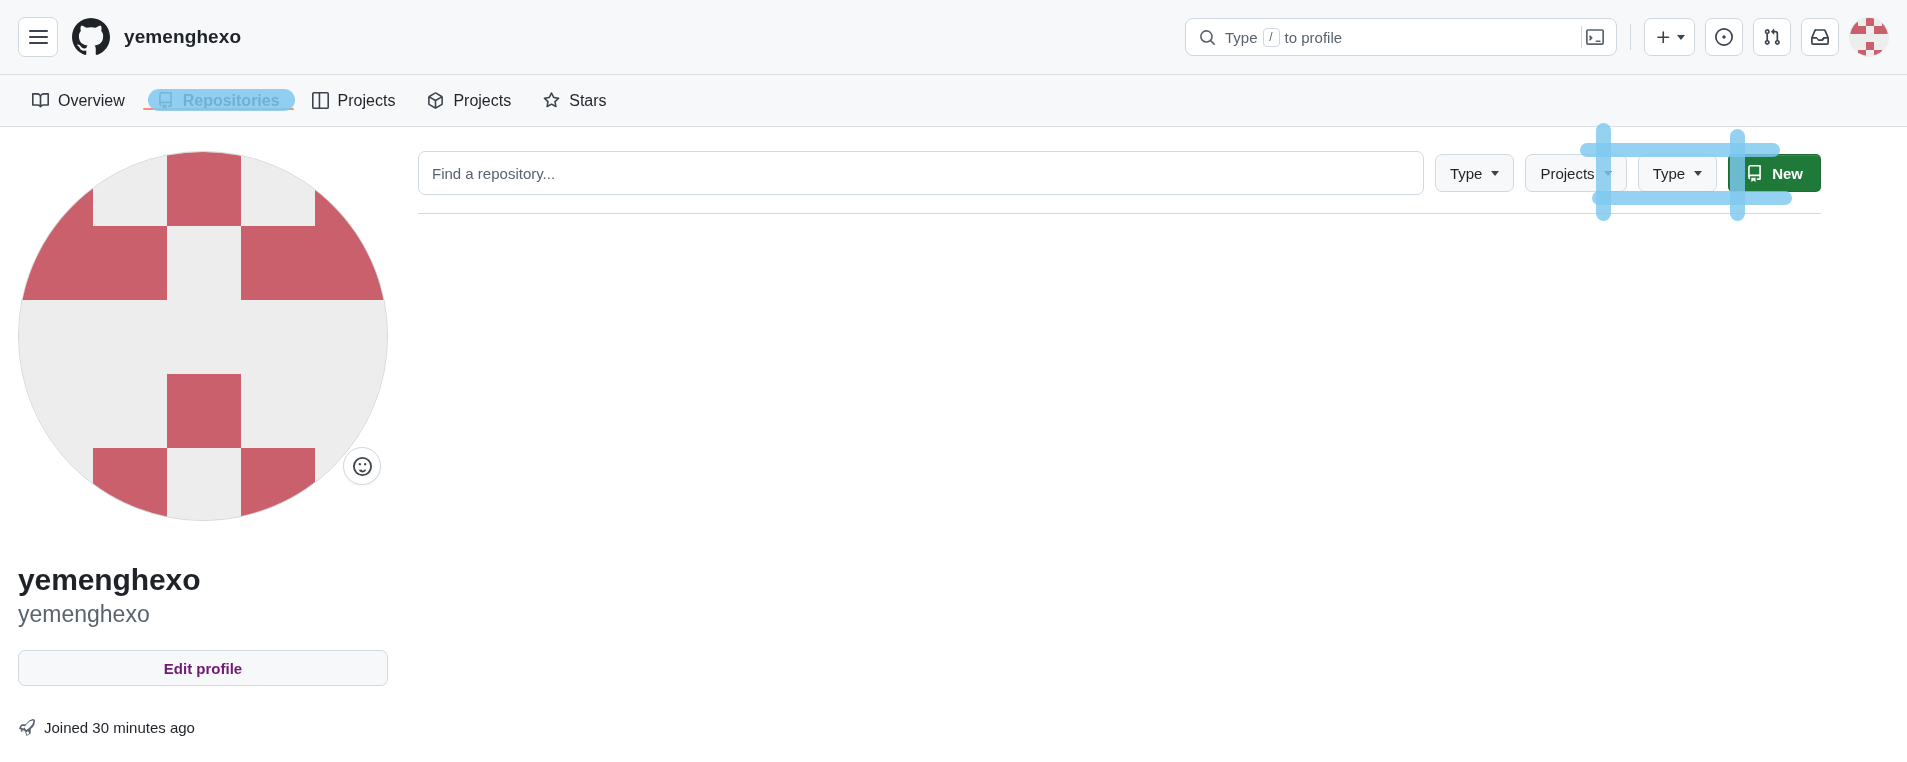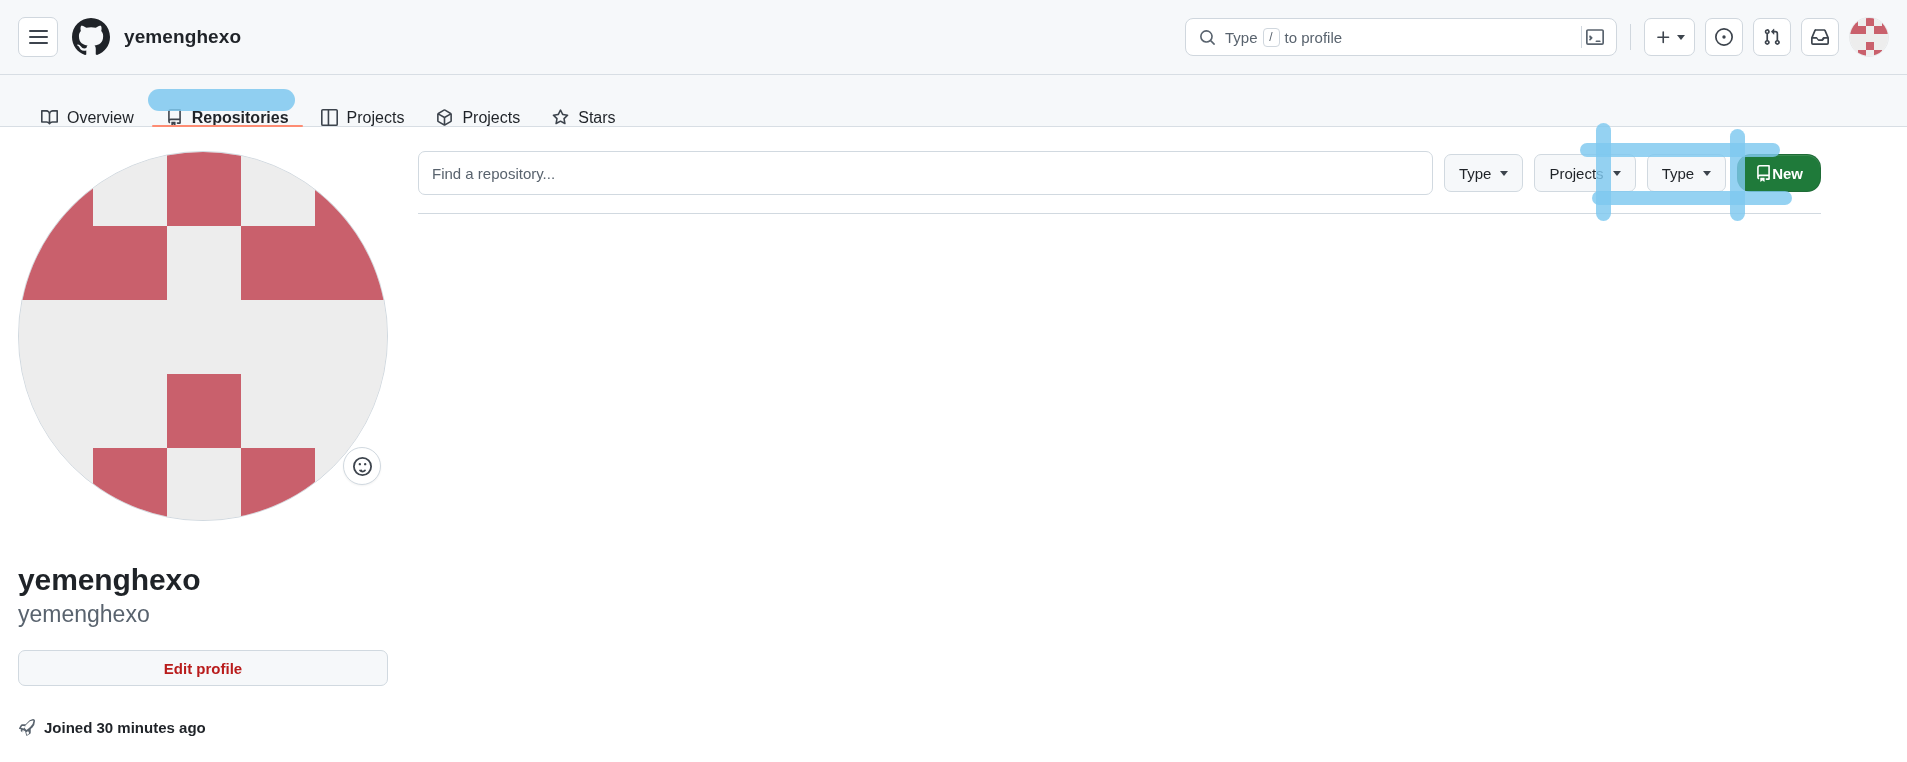--- a/index.html
+++ b/index.html
@@ -130,22 +130,22 @@
     border: 1px solid rgba(0,0,0,.06);
   }
 
   
   .tabbar {
     position: relative;
     height: 52px;
     background: #f6f8fa;
     border-bottom: 1px solid #d8dee4;
     display: flex;
-    align-items: flex-end;
-    padding: 0 27px;
+    align-items: center;
+    padding: 0 18px;
     gap: 4px;
   }
   .tab {
     position: relative;
     display: flex;
     align-items: center;
     gap: 9px;
     padding: 0 14px;
     font-size: 16px;
     color: #1f2328;
@@ -224,31 +224,30 @@
   .edit-profile-btn {
     margin: 21px 0 0 -182px;
     width: 370px;
     height: 36px;
     border: 1px solid #d1d9e0;
     border-radius: 7px;
     background: #f6f8fa;
     font-family: "Liberation Sans", sans-serif;
     font-size: 15px;
     font-weight: 600;
-    color: #b91c1c;
+    color: #701a75;
     cursor: pointer;
   }
   .joined-row {
     margin: 33px 0 0 -182px;
     display: flex;
     align-items: center;
     gap: 9px;
     font-size: 15px;
     color: #1f2328;
-    font-weight: bold;
   }
 
   
   .repos-col {
     flex: 1 1 auto;
     min-width: 0;
     padding-right: 68px;
   }
   .repo-toolbar {
     display: flex;
@@ -280,24 +279,25 @@
     gap: 9px;
     padding: 0 14px;
     font-size: 15px;
     color: #1f2328;
     cursor: pointer;
     white-space: nowrap;
   }
   .new-repo-btn {
     height: 38px;
     border: 1px solid rgba(31,35,40,.15);
-    border-radius: 14px;
+    border-radius: 5px;
     background: #1f7a3a;
     display: flex;
     align-items: center;
+    gap: 9px;
     padding: 0 17px;
     font-size: 15px;
     font-weight: 600;
     color: #ffffff;
     cursor: pointer;
     white-space: nowrap;
     box-shadow: inset 0 1px 0 rgba(255,255,255,.12);
   }
   .empty-msg {
     text-align: center;

